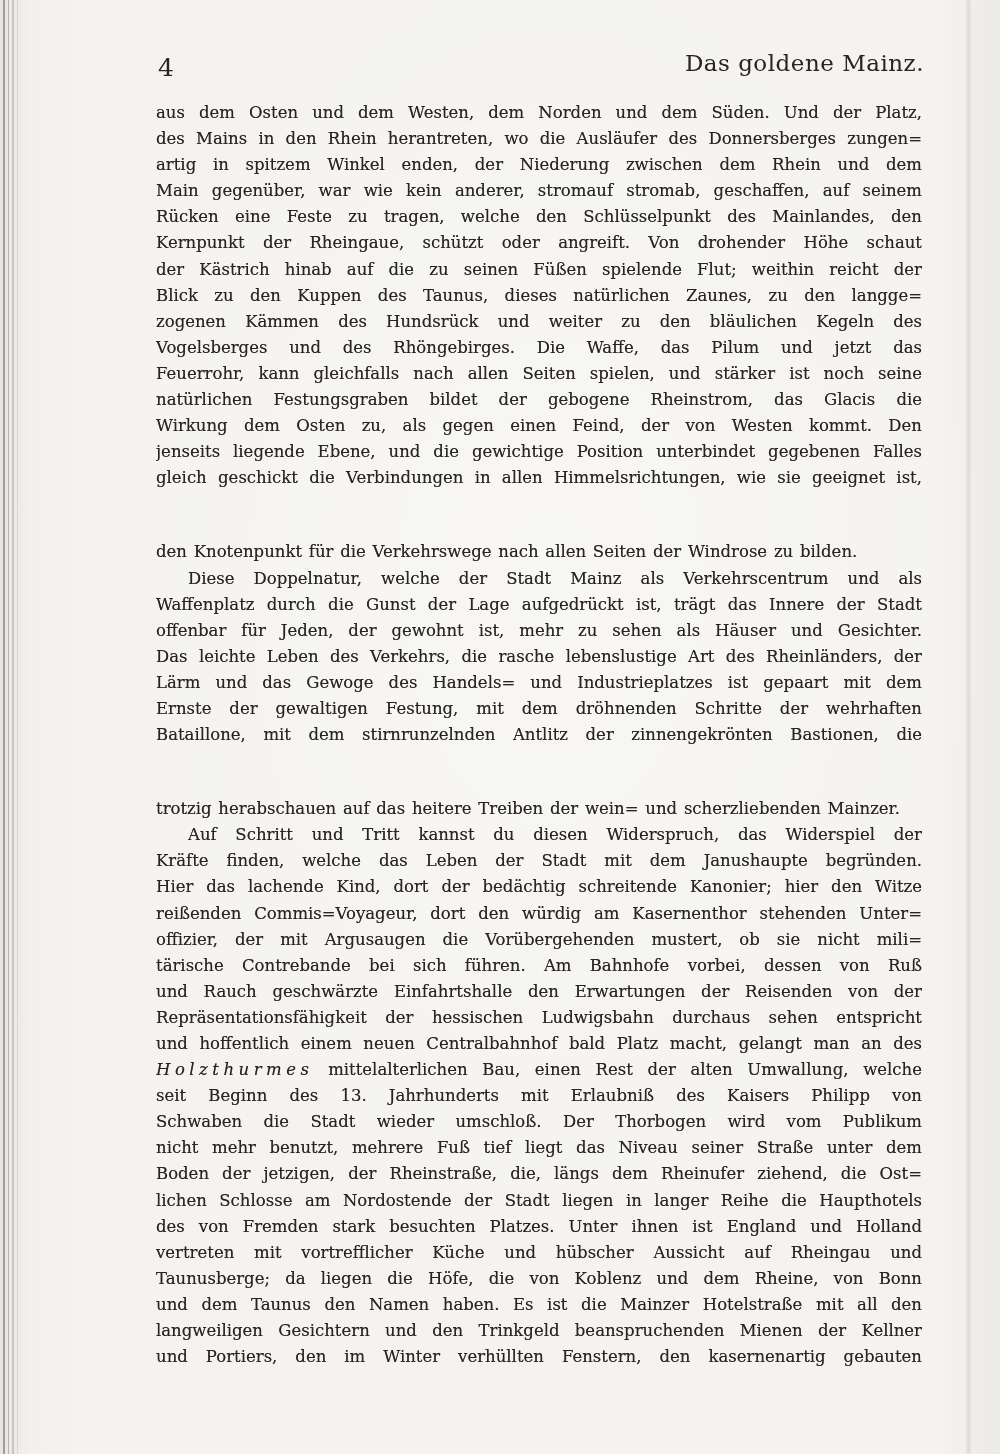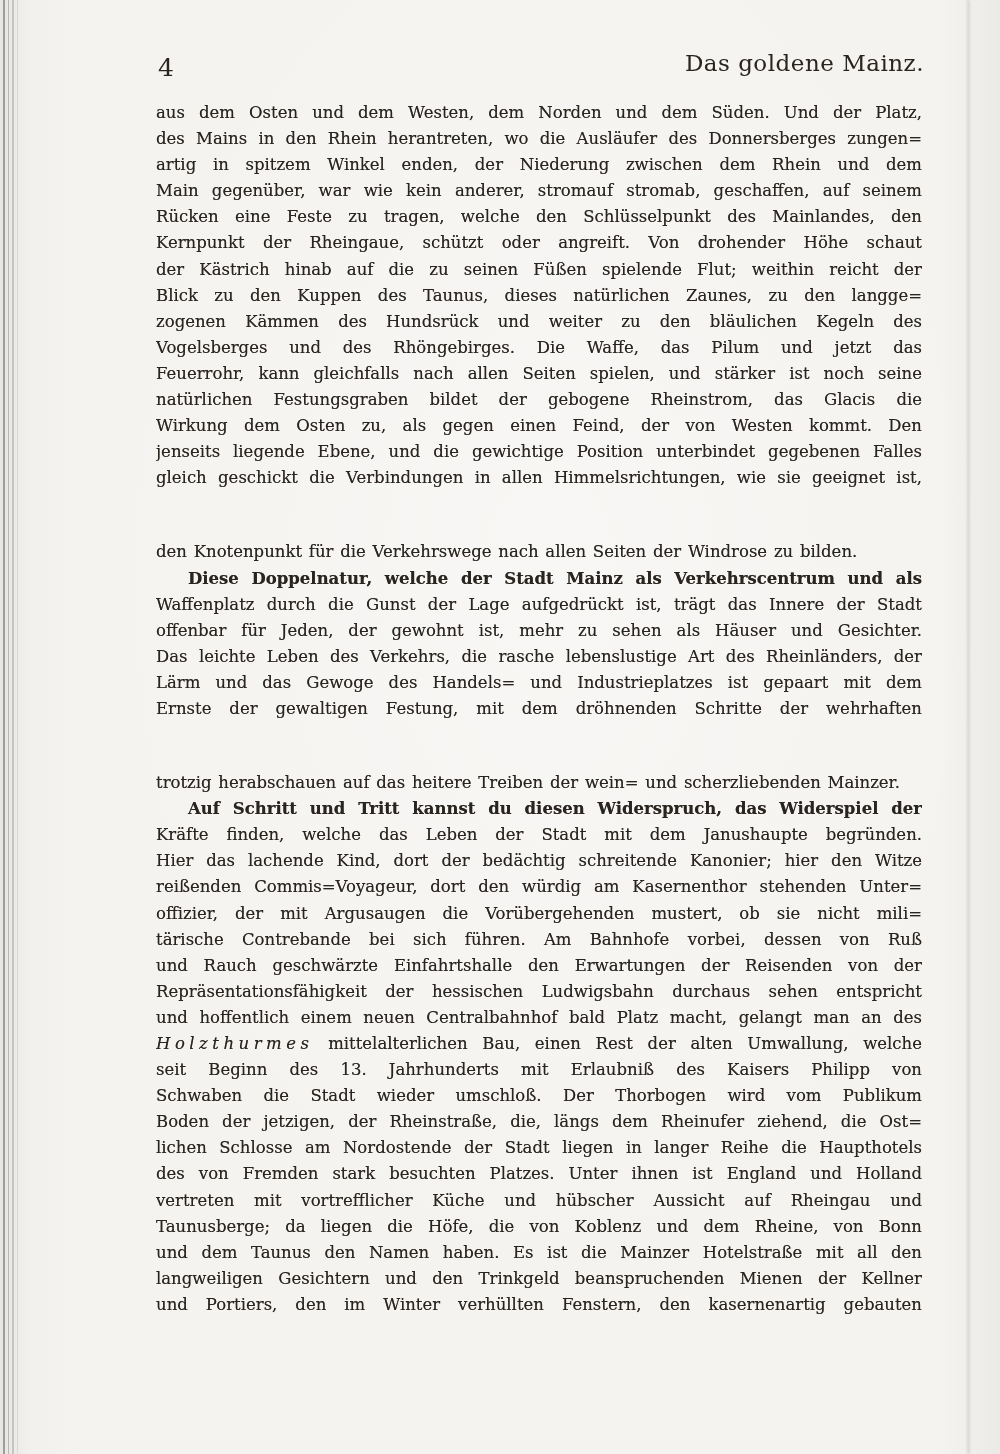--- a/index.html
+++ b/index.html
@@ -54,21 +54,21 @@
   }
   .line {
     height: 26.1px;
     line-height: 26.1px;
     text-align: justify;
     text-align-last: justify;
     overflow: hidden;
     white-space: nowrap;
   }
   .line.para-end { text-align-last: left; margin-top: 48px; }
-  .line.indent { text-indent: 32px; font-weight: bold; }
+  .line.indent { text-indent: 32px; }
   .sperr { letter-spacing: 4.5px; font-style: italic; }
 </style>
 </head>
 <body>
 
 <div class="paper-vignette"></div>
 <div class="gutter-streak gs1"></div>
 <div class="gutter-streak gs2"></div>
 <div class="gutter-streak gs3"></div>
 <div class="gutter-streak gs4"></div>
@@ -95,33 +95,35 @@
     <div class="line">Wirkung dem Osten zu, als gegen einen Feind, der von Westen kommt.  Den</div>
     <div class="line">jenseits liegende Ebene, und die gewichtige Position unterbindet gegebenen Falles</div>
     <div class="line">gleich geschickt die Verbindungen in allen Himmelsrichtungen, wie sie geeignet ist,</div>
     <div class="line para-end">den Knotenpunkt für die Verkehrswege nach allen Seiten der Windrose zu bilden.</div>
     <div class="line indent">Diese Doppelnatur, welche der Stadt Mainz als Verkehrscentrum und als</div>
     <div class="line">Waffenplatz durch die Gunst der Lage aufgedrückt ist, trägt das Innere der Stadt</div>
     <div class="line">offenbar für Jeden, der gewohnt ist, mehr zu sehen als Häuser und Gesichter.</div>
     <div class="line">Das leichte Leben des Verkehrs, die rasche lebenslustige Art des Rheinländers, der</div>
     <div class="line">Lärm und das Gewoge des Handels= und Industrieplatzes ist gepaart mit dem</div>
     <div class="line">Ernste der gewaltigen Festung, mit dem dröhnenden Schritte der wehrhaften</div>
+    <div class="line">Bataillone, mit dem stirnrunzelnden Antlitz der zinnengekrönten Bastionen, die</div>
     <div class="line para-end">trotzig herabschauen auf das heitere Treiben der wein= und scherzliebenden Mainzer.</div>
     <div class="line indent">Auf Schritt und Tritt kannst du diesen Widerspruch, das Widerspiel der</div>
     <div class="line">Kräfte finden, welche das Leben der Stadt mit dem Janushaupte begründen.</div>
     <div class="line">Hier das lachende Kind, dort der bedächtig schreitende Kanonier; hier den Witze</div>
     <div class="line">reißenden Commis=Voyageur, dort den würdig am Kasernenthor stehenden Unter=</div>
     <div class="line">offizier, der mit Argusaugen die Vorübergehenden mustert, ob sie nicht mili=</div>
     <div class="line">tärische Contrebande bei sich führen.  Am Bahnhofe vorbei, dessen von Ruß</div>
     <div class="line">und Rauch geschwärzte Einfahrtshalle den Erwartungen der Reisenden von der</div>
     <div class="line">Repräsentationsfähigkeit der hessischen Ludwigsbahn durchaus sehen entspricht</div>
     <div class="line">und hoffentlich einem neuen Centralbahnhof bald Platz macht, gelangt man an des</div>
     <div class="line"><span class="sperr">Holzthurmes</span> mittelalterlichen Bau, einen Rest der alten Umwallung, welche</div>
     <div class="line">seit Beginn des 13. Jahrhunderts mit Erlaubniß des Kaisers Philipp von</div>
     <div class="line">Schwaben die Stadt wieder umschloß.  Der Thorbogen wird vom Publikum</div>
+    <div class="line">nicht mehr benutzt, mehrere Fuß tief liegt das Niveau seiner Straße unter dem</div>
     <div class="line">Boden der jetzigen, der Rheinstraße, die, längs dem Rheinufer ziehend, die Ost=</div>
     <div class="line">lichen Schlosse am Nordostende der Stadt liegen in langer Reihe die Haupthotels</div>
     <div class="line">des von Fremden stark besuchten Platzes.  Unter ihnen ist England und Holland</div>
     <div class="line">vertreten mit vortrefflicher Küche und hübscher Aussicht auf Rheingau und</div>
     <div class="line">Taunusberge; da liegen die Höfe, die von Koblenz und dem Rheine, von Bonn</div>
     <div class="line">und dem Taunus den Namen haben.  Es ist die Mainzer Hotelstraße mit all den</div>
     <div class="line">langweiligen Gesichtern und den Trinkgeld beanspruchenden Mienen der Kellner</div>
     <div class="line">und Portiers, den im Winter verhüllten Fenstern, den kasernenartig gebauten</div>
   </div>
 

